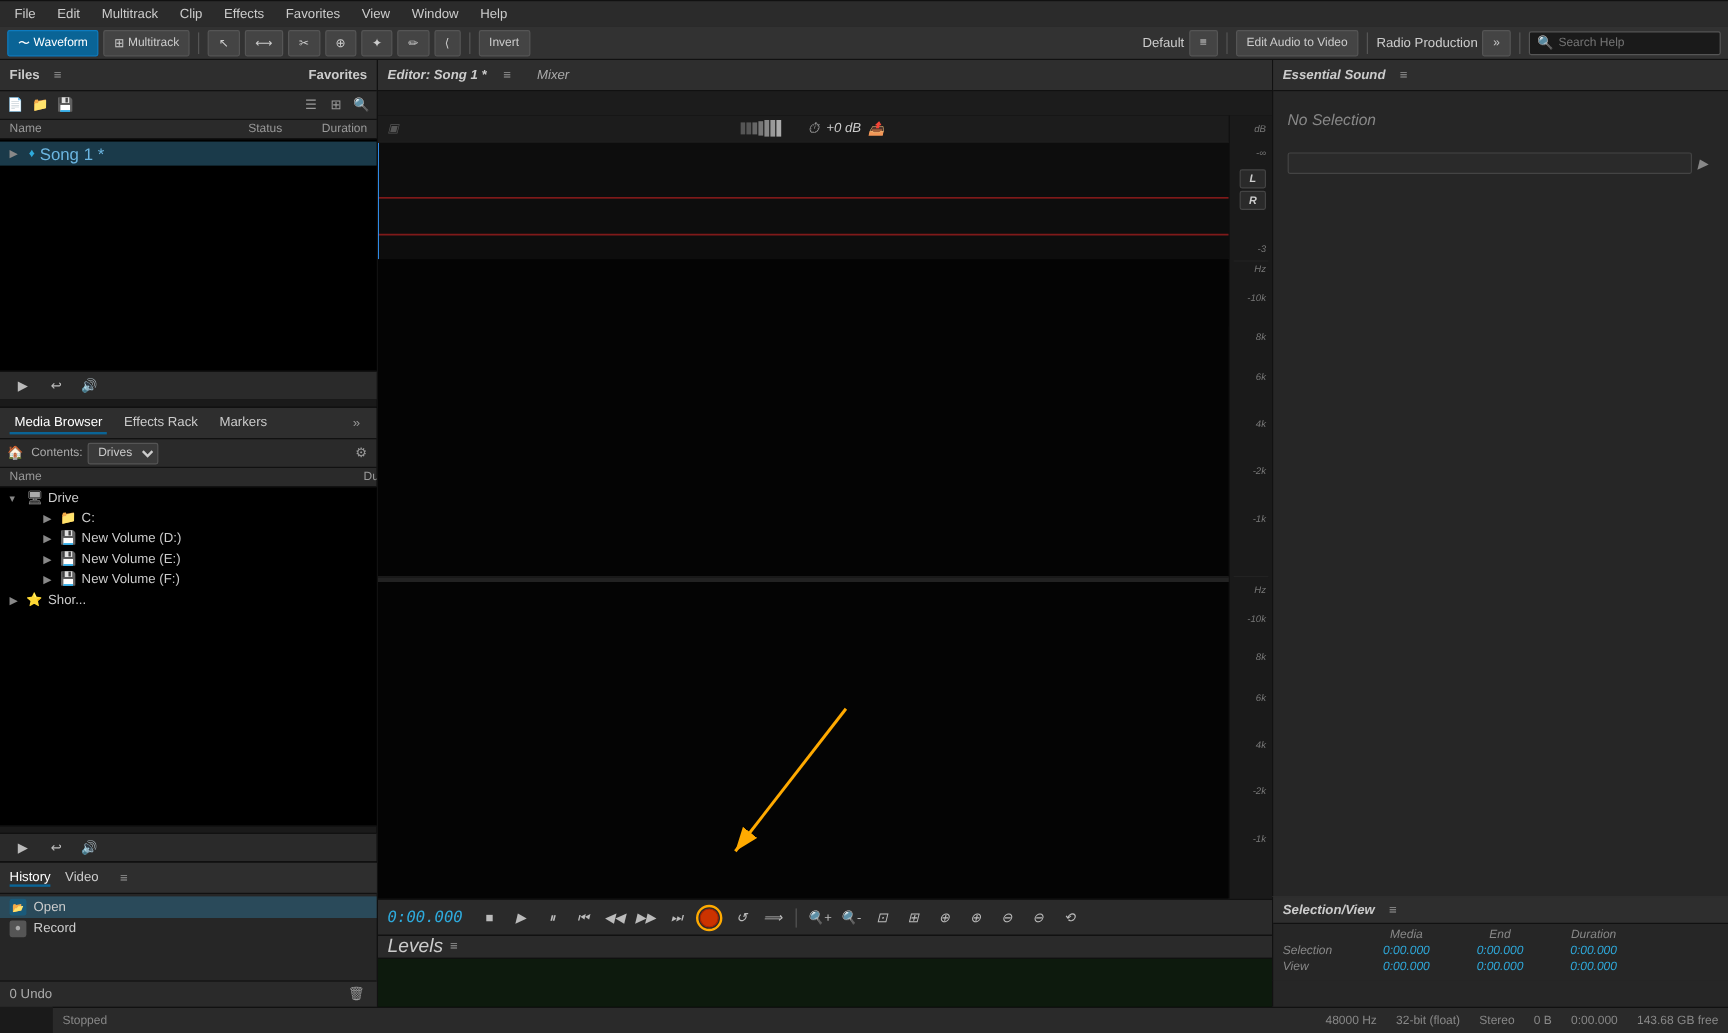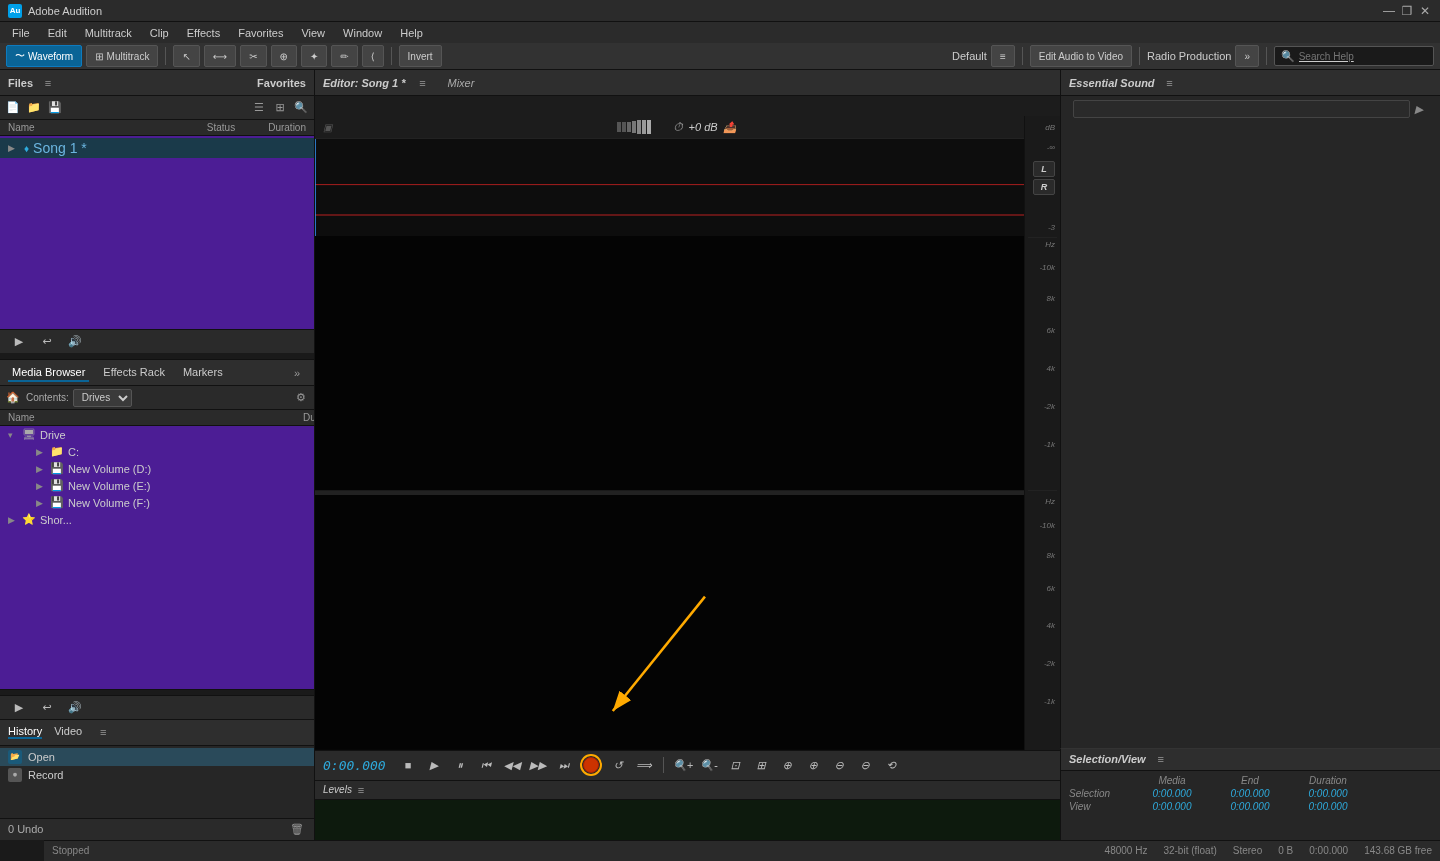--- a/index.html
+++ b/index.html
@@ -84,33 +84,32 @@
       gap: 4px;
       width: 160px;
     }
     .toolbar-search input {
       background: transparent;
       border: none;
       outline: none;
       color: #ccc;
       font-size: 10px;
       width: 100%;
-      text-decoration: underline;
     }
 
     
     #main-layout {
       display: flex;
       height: calc(861px - 22px - 22px - 28px);
     }
 
     
     #left-panel {
       width: 315px;
-      background: #4c1d95;
+      background: #000000;
       display: flex;
       flex-direction: column;
       border-right: 1px solid #111;
     }
 
     
     #files-panel {
       height: 290px;
       border-bottom: 1px solid #111;
       display: flex;
@@ -350,21 +349,21 @@
       border-top: 1px solid #111;
     }
     .levels-header {
       height: 20px;
       background: #2a2a2a;
       display: flex;
       align-items: center;
       padding: 0 8px;
       border-bottom: 1px solid #111;
     }
-    .levels-label { font-size: 10px; color: #ccc; }
+    .levels-label { font-size: 16px; color: #ccc; }
     .levels-display {
       flex: 1;
       background: #0a0a0a;
       position: relative;
     }
     .vu-btn {
       width: 22px; height: 16px;
       background: #2a2a2a;
       border: 1px solid #444;
       border-radius: 2px;
@@ -476,29 +475,20 @@
       overflow: hidden;
     }
 
     .waveform-svg { width: 100%; height: 100%; }
   </style>
 </head>
 <body>
 
 <div id="full-container">
 
-  <div id="title-bar">
-    <div id="app-icon">Au</div>
-    <span id="app-title">Adobe Audition</span>
-    <div id="window-controls">
-      <div class="win-btn">—</div>
-      <div class="win-btn">❐</div>
-      <div class="win-btn">✕</div>
-    </div>
-  </div>
 
   <div id="menu-bar">
     <div class="menu-item">File</div>
     <div class="menu-item">Edit</div>
     <div class="menu-item">Multitrack</div>
     <div class="menu-item">Clip</div>
     <div class="menu-item">Effects</div>
     <div class="menu-item">Favorites</div>
     <div class="menu-item">View</div>
     <div class="menu-item">Window</div>
@@ -850,20 +840,21 @@
 
             </div>
           </div>
         </div>
 
         <div id="right-panel" style="position: relative;">
           <div class="essential-sound-header">
             <span class="essential-title">Essential Sound</span>
             <div class="panel-tool-btn">≡</div>
           </div>
+          <div class="no-selection">No Selection</div>
 
           <div style="padding: 4px 12px; display:flex; align-items:center;">
             <div style="flex:1; height:18px; background:#2a2a2a; border:1px solid #444; border-radius:2px;"></div>
             <div style="width:18px; height:18px; display:flex; align-items:center; justify-content:center; color:#888;">▶</div>
           </div>
 
           <div style="position:absolute; bottom:22px; right:0; width:380px; background:#262626; border-top:1px solid #333; border-left:1px solid #111;margin-top:47px;">
             <div class="sv-header">
               <span class="sv-title">Selection/View</span>
               <div class="panel-tool-btn">≡</div>

